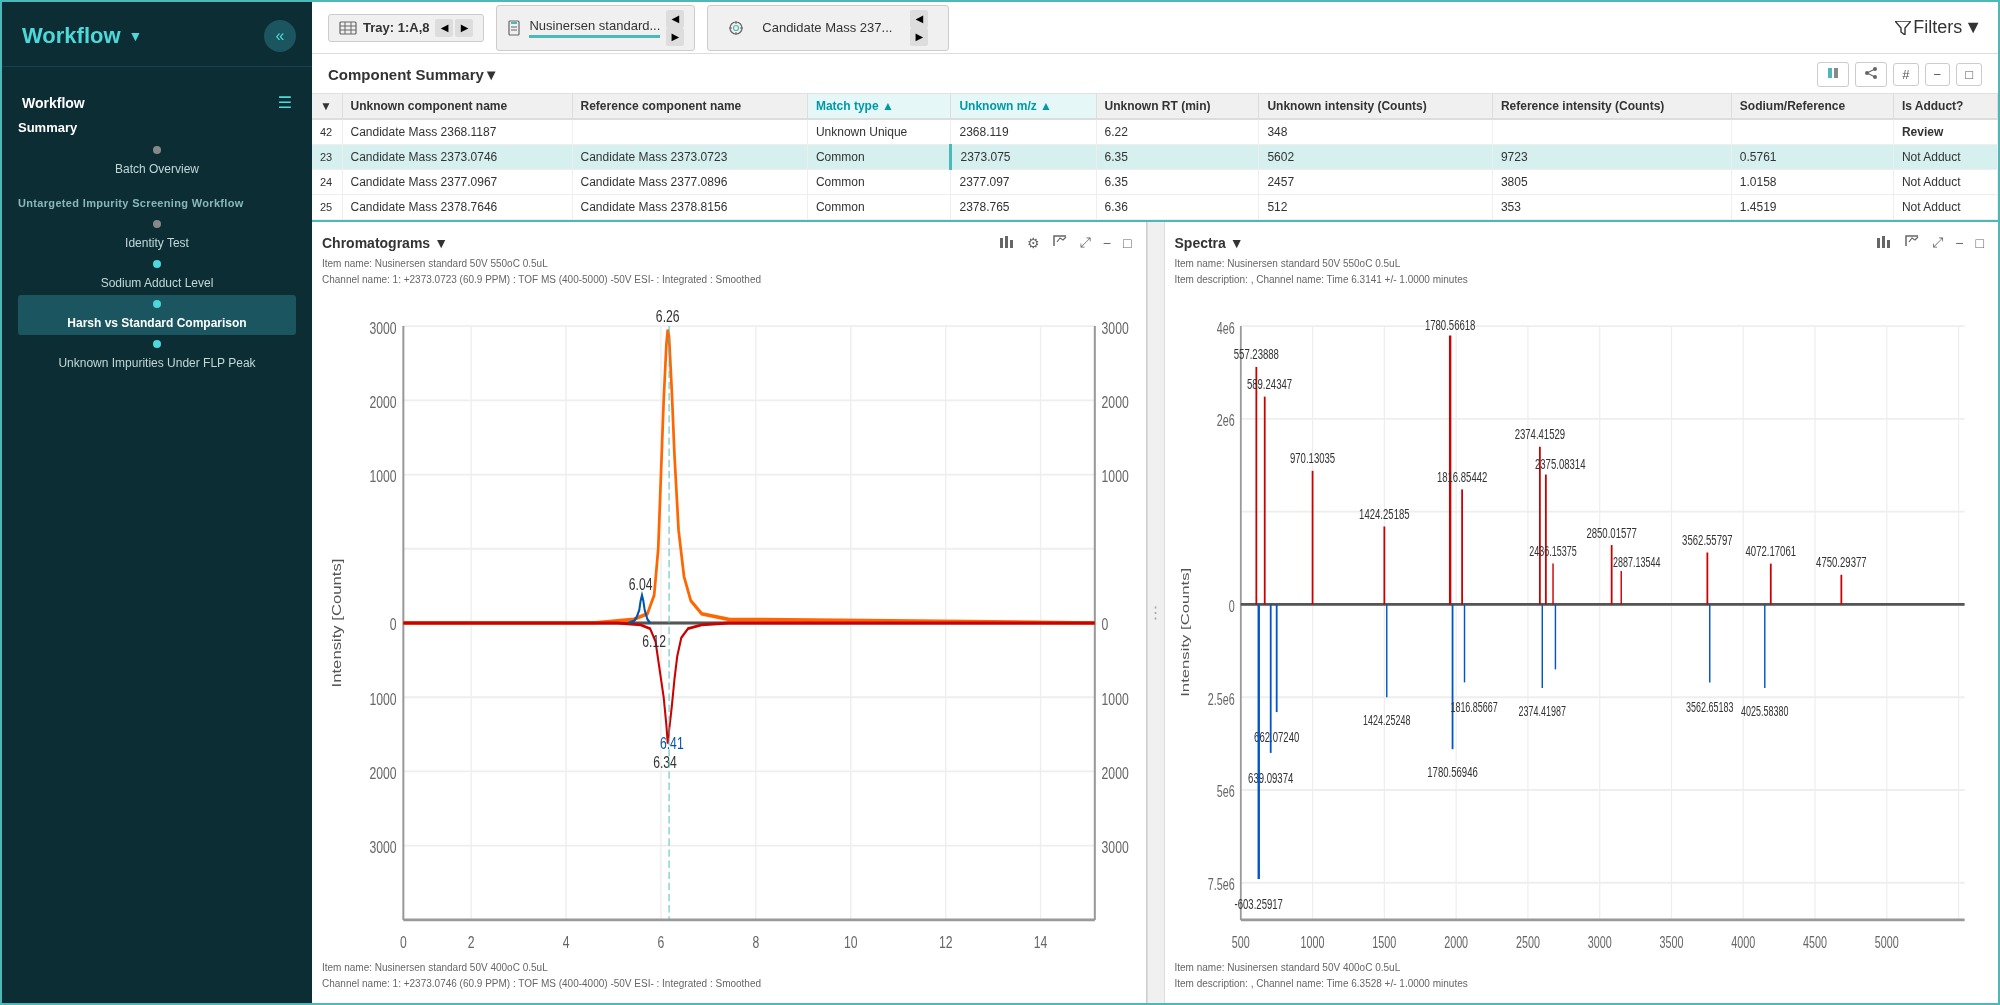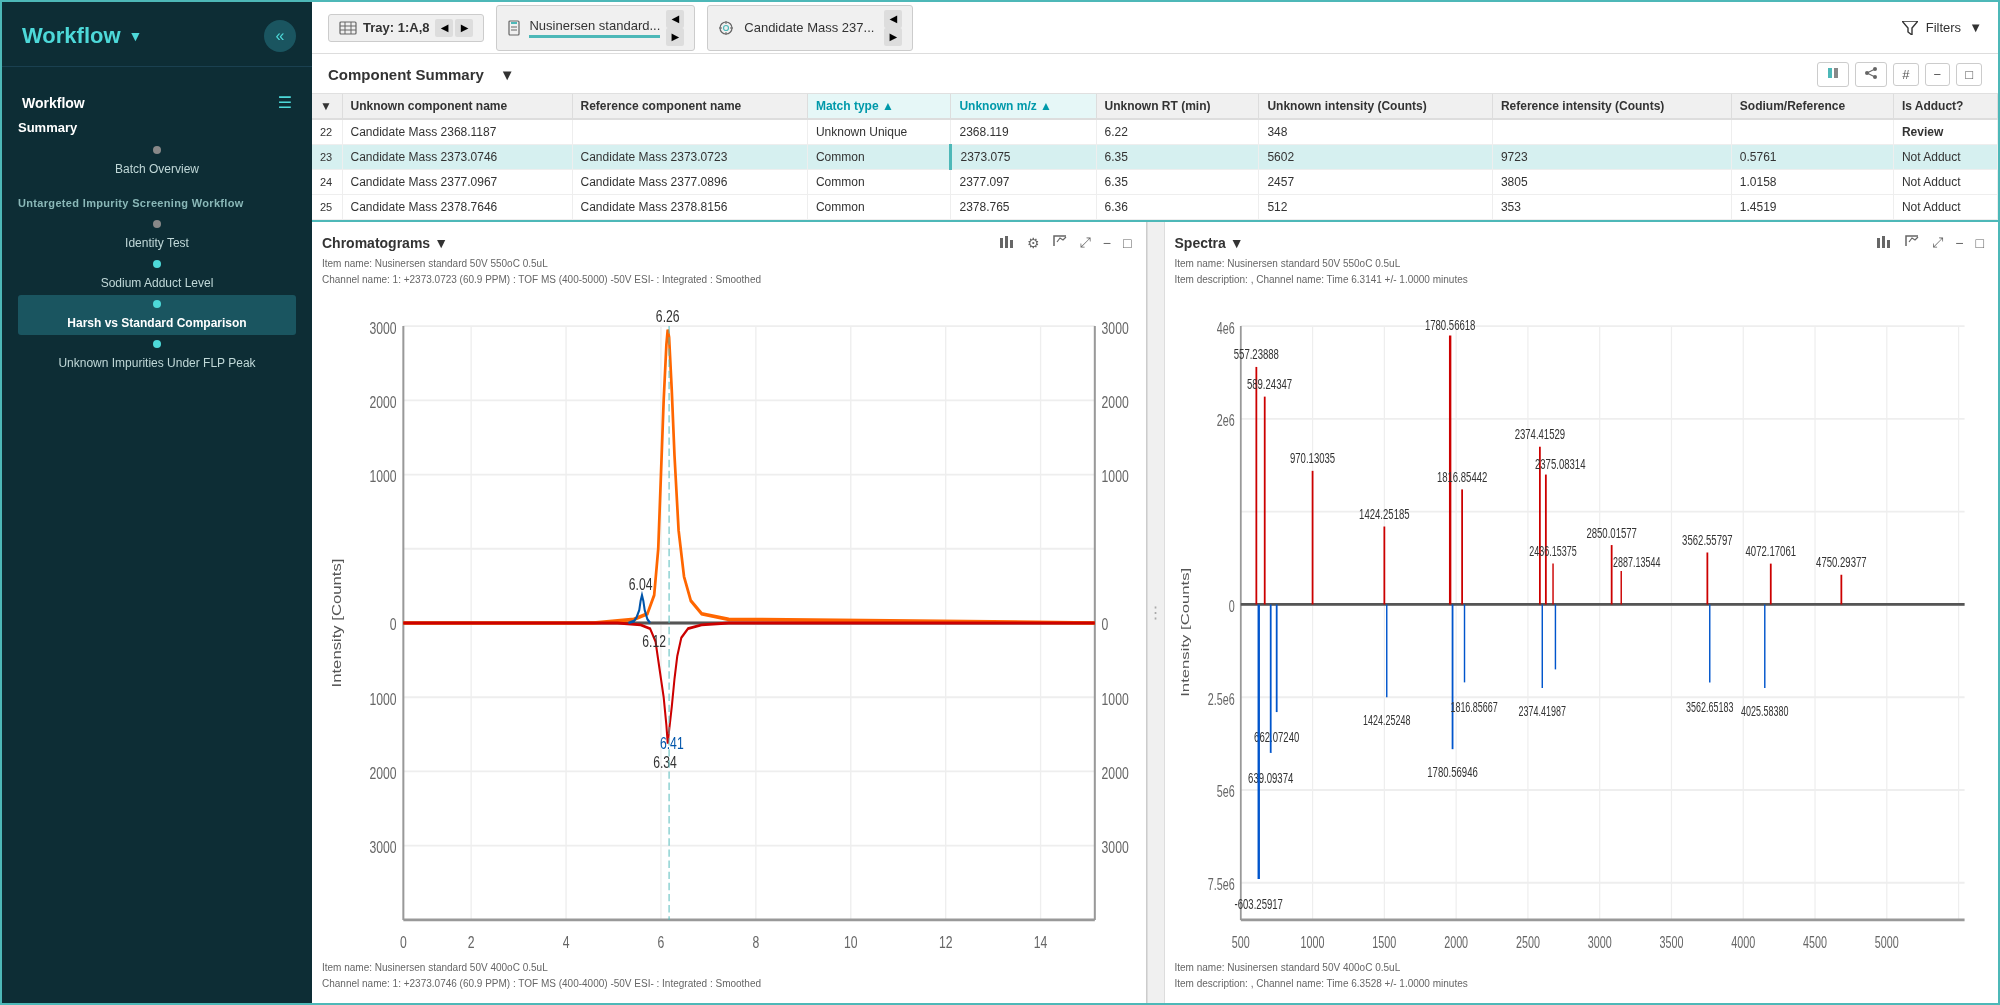--- a/index.html
+++ b/index.html
@@ -163,39 +163,39 @@
     }
     .nusinersen-tab .underline-bar {
       width: 100%;
       height: 3px;
       background: #4db8b8;
       margin-top: 2px;
     }
     .candidate-tab {
       display: flex;
       align-items: center;
-      gap: 10px;
+      gap: 18px;
       background: #f0f0f0;
       border: 1px solid #ccc;
       border-radius: 3px;
-      padding: 4px 10px;
+      padding: 4px 20px;
       margin-right: 12px;
       font-size: 13px;
       color: #333;
       cursor: pointer;
     }
     .top-bar-spacer { flex: 1; }
     .filter-btn {
       display: flex;
       align-items: center;
-      gap: 8px;
+      gap: 2px;
       background: none;
       border: none;
       color: #333;
-      font-size: 13px;
+      font-size: 18px;
       cursor: pointer;
     }
     
     .summary-area {
       background: #fff;
       border-bottom: 2px solid #4db8b8;
       padding: 0;
     }
     .summary-header {
       display: flex;
@@ -203,21 +203,21 @@
       justify-content: space-between;
       padding: 8px 16px 6px 16px;
       border-bottom: 1px solid #e0e0e0;
     }
     .summary-title {
       font-size: 15px;
       font-weight: bold;
       color: #333;
       display: flex;
       align-items: center;
-      gap: 16px;
+      gap: 0;
       cursor: pointer;
     }
     .summary-toolbar {
       display: flex;
       align-items: center;
       gap: 6px;
     }
     .toolbar-btn {
       background: none;
       border: 1px solid #ccc;
@@ -506,21 +506,21 @@
             <th class="sorted">Unknown m/z ▲</th>
             <th>Unknown RT (min)</th>
             <th>Unknown intensity (Counts)</th>
             <th>Reference intensity (Counts)</th>
             <th>Sodium/Reference</th>
             <th>Is Adduct?</th>
           </tr>
         </thead>
         <tbody id="table-body">
         <tr>
-              <td class="row-num">22</td>
+              <td class="row-num">42</td>
               <td>Candidate Mass 2368.1187</td>
               <td></td>
               <td>Unknown Unique</td>
               <td class="mz-col">2368.119</td>
               <td>6.22</td>
               <td>348</td>
               <td></td>
               <td></td>
               <td class="status-review">Review</td>
             </tr>

